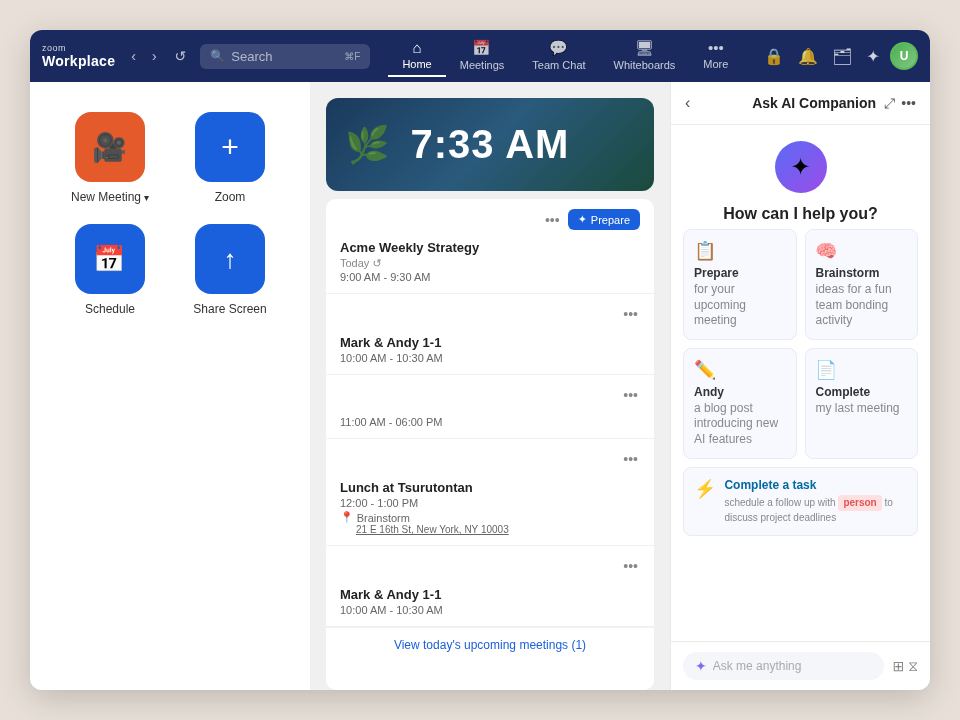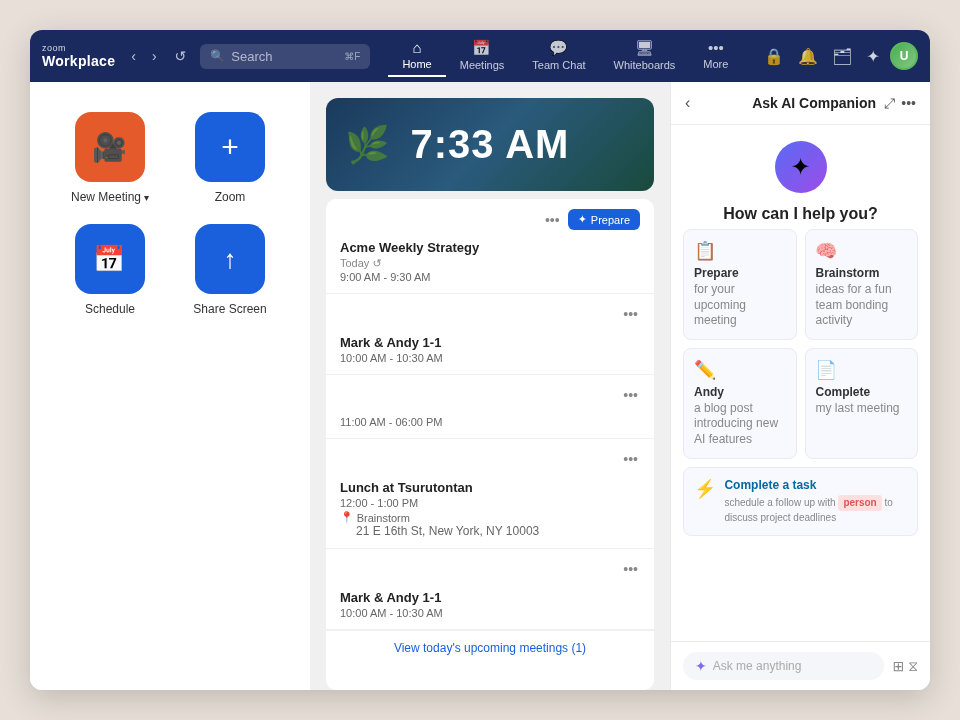--- a/index.html
+++ b/index.html
@@ -613,21 +613,21 @@
         </div>
 
         <div class="meeting-item">
           <div class="meeting-info">
             <div class="meeting-title">Lunch at Tsurutontan</div>
             <div class="meeting-time">12:00 - 1:00 PM</div>
             <div class="meeting-location">
               <span>📍</span>
               <span>Brainstorm</span>
             </div>
-            <div style="font-size:12px;color:#666;padding-left:16px;">21 E 16th St, New York, NY 10003</div>
+            <div style="font-size:10px;color:#666;padding-left:16px;text-decoration:underline;">21 E 16th St, New York, NY 10003</div>
           </div>
           <div class="meeting-actions">
             <button class="more-dots-btn">•••</button>
           </div>
         </div>
 
         <div class="meeting-item">
           <div class="meeting-info">
             <div class="meeting-title">Mark &amp; Andy 1-1</div>
             <div class="meeting-time">10:00 AM - 10:30 AM</div>

